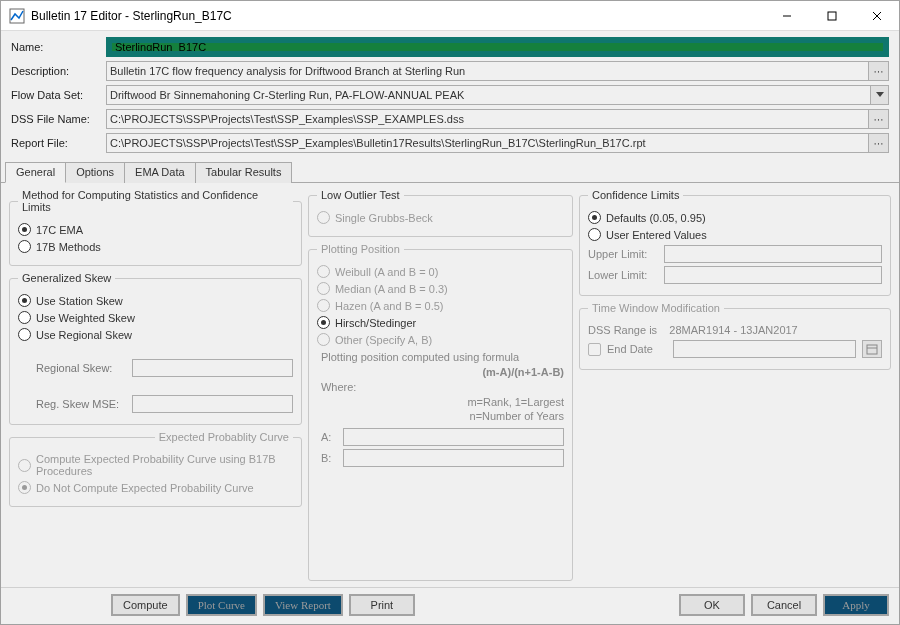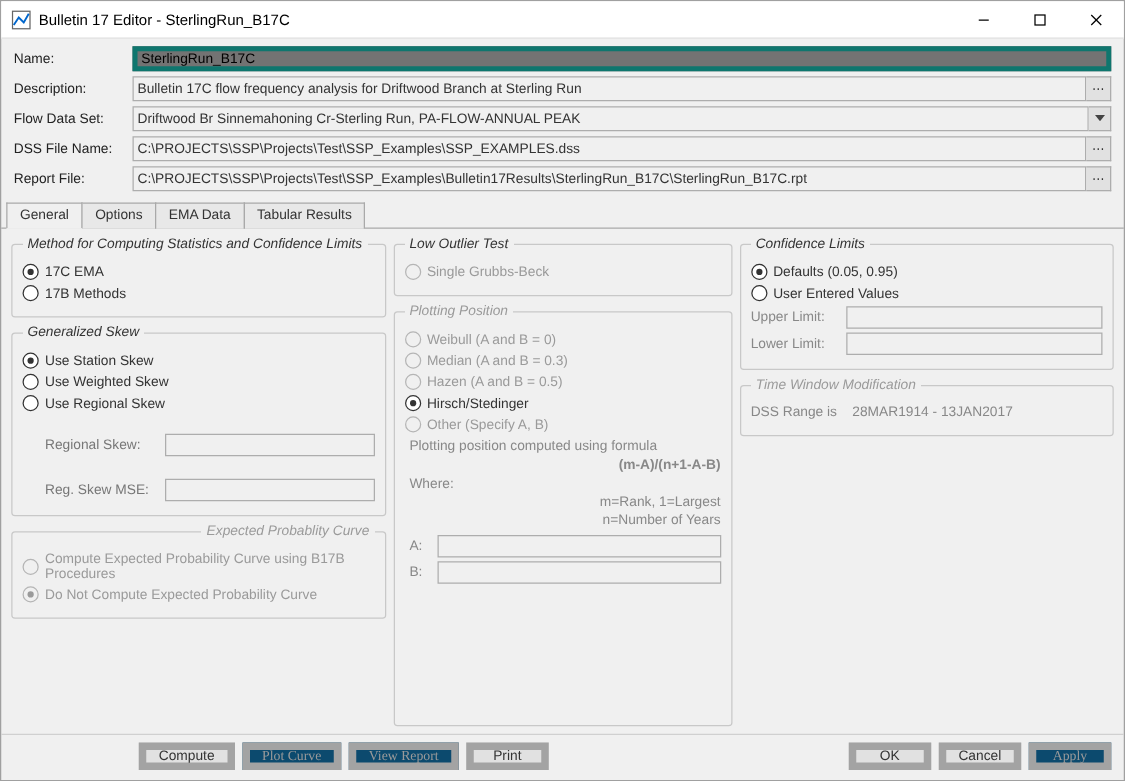--- a/index.html
+++ b/index.html
@@ -45,22 +45,22 @@
   .form-row {
     display:flex; align-items:center; margin-bottom:4px;
   }
   .form-row label {
     width: 95px;
     color:#222;
   }
   .text-input {
     flex:1;
     height: 20px;
-    border:4px solid #0f766e;
-    background:#737373;
+    border:6px solid #0f766e;
+    background:#15803d;
     padding: 1px 3px;
     font-family:inherit;
     font-size:11px;
   }
   .text-input.readonly {
     background:#f0f0f0;
     border:1px solid #adadad;
     color:#333;
   }
   .input-wrap { display:flex; flex:1; }
@@ -119,21 +119,20 @@
     border-radius:3px;
     padding:6px 8px 8px 8px;
     margin:0;
   }
   fieldset.disabled { color:#9a9a9a; }
   fieldset.disabled legend { color:#9a9a9a;text-align:right; }
   legend {
     padding:0 4px;
     font-size:11px;
     color:#333;
-    font-style:italic;
   }
   .radio-row, .check-row {
     display:flex; align-items:center;
     margin:4px 0;
     gap:5px;
   }
   .radio-row.disabled, .check-row.disabled { color:#9a9a9a; }
   .radio, .checkbox {
     width:13px; height:13px;
     border:1px solid #333;
@@ -181,21 +180,21 @@
   .button-bar {
     display:flex;
     padding:6px 10px 8px 10px;
     gap:6px;
     border-top:1px solid #d0d0d0;
   }
   .button-bar .spacer-left{width:94px;}
   .button-bar .spacer{flex:1;}
   .btn {
     min-width:66px; height:22px;
-    border:6px solid #a3a3a3;
+    border:2px solid #a3a3a3;
     background:#e1e1e1;
     font-size:11px;
     display:flex;align-items:center;justify-content:center;
     padding:0 10px;
   }
   .btn.disabled { color:#9a9a9a; background:#0c4a6e;font-family:Liberation Serif, serif; }
 
   .checkbox { border-radius:2px; }
 
   svg { display:block; }
@@ -409,20 +408,33 @@
         </div>
       </fieldset>
 
       <fieldset style="color:#888;">
         <legend style="color:#9a9a9a">Time Window Modification</legend>
         <div class="range-line">
           <span>DSS Range is</span>
           &nbsp;&nbsp;
           <span>28MAR1914 - 13JAN2017</span>
         </div>
+        <div class="tw-row">
+          <span class="checkbox disabled"></span>
+          <span style="width:60px;">End Date</span>
+          <input class="date" type="text" disabled="" style="">
+          <div class="cal-btn">
+            <span>
+              <svg width="12" height="12">
+                  <rect x="1" y="2" width="10" height="9" fill="none" stroke="#888"></rect>
+                  <line x1="1" y1="5" x2="11" y2="5" stroke="#888"></line>
+                </svg>
+            </span>
+          </div>
+        </div>
       </fieldset>
     </div>
   </div>
 
   <div class="button-bar">
     <div class="spacer-left"></div>
     <div class="btn">Compute</div>
     <div class="btn disabled">Plot Curve</div>
     <div class="btn disabled">View Report</div>
     <div class="btn">Print</div>

